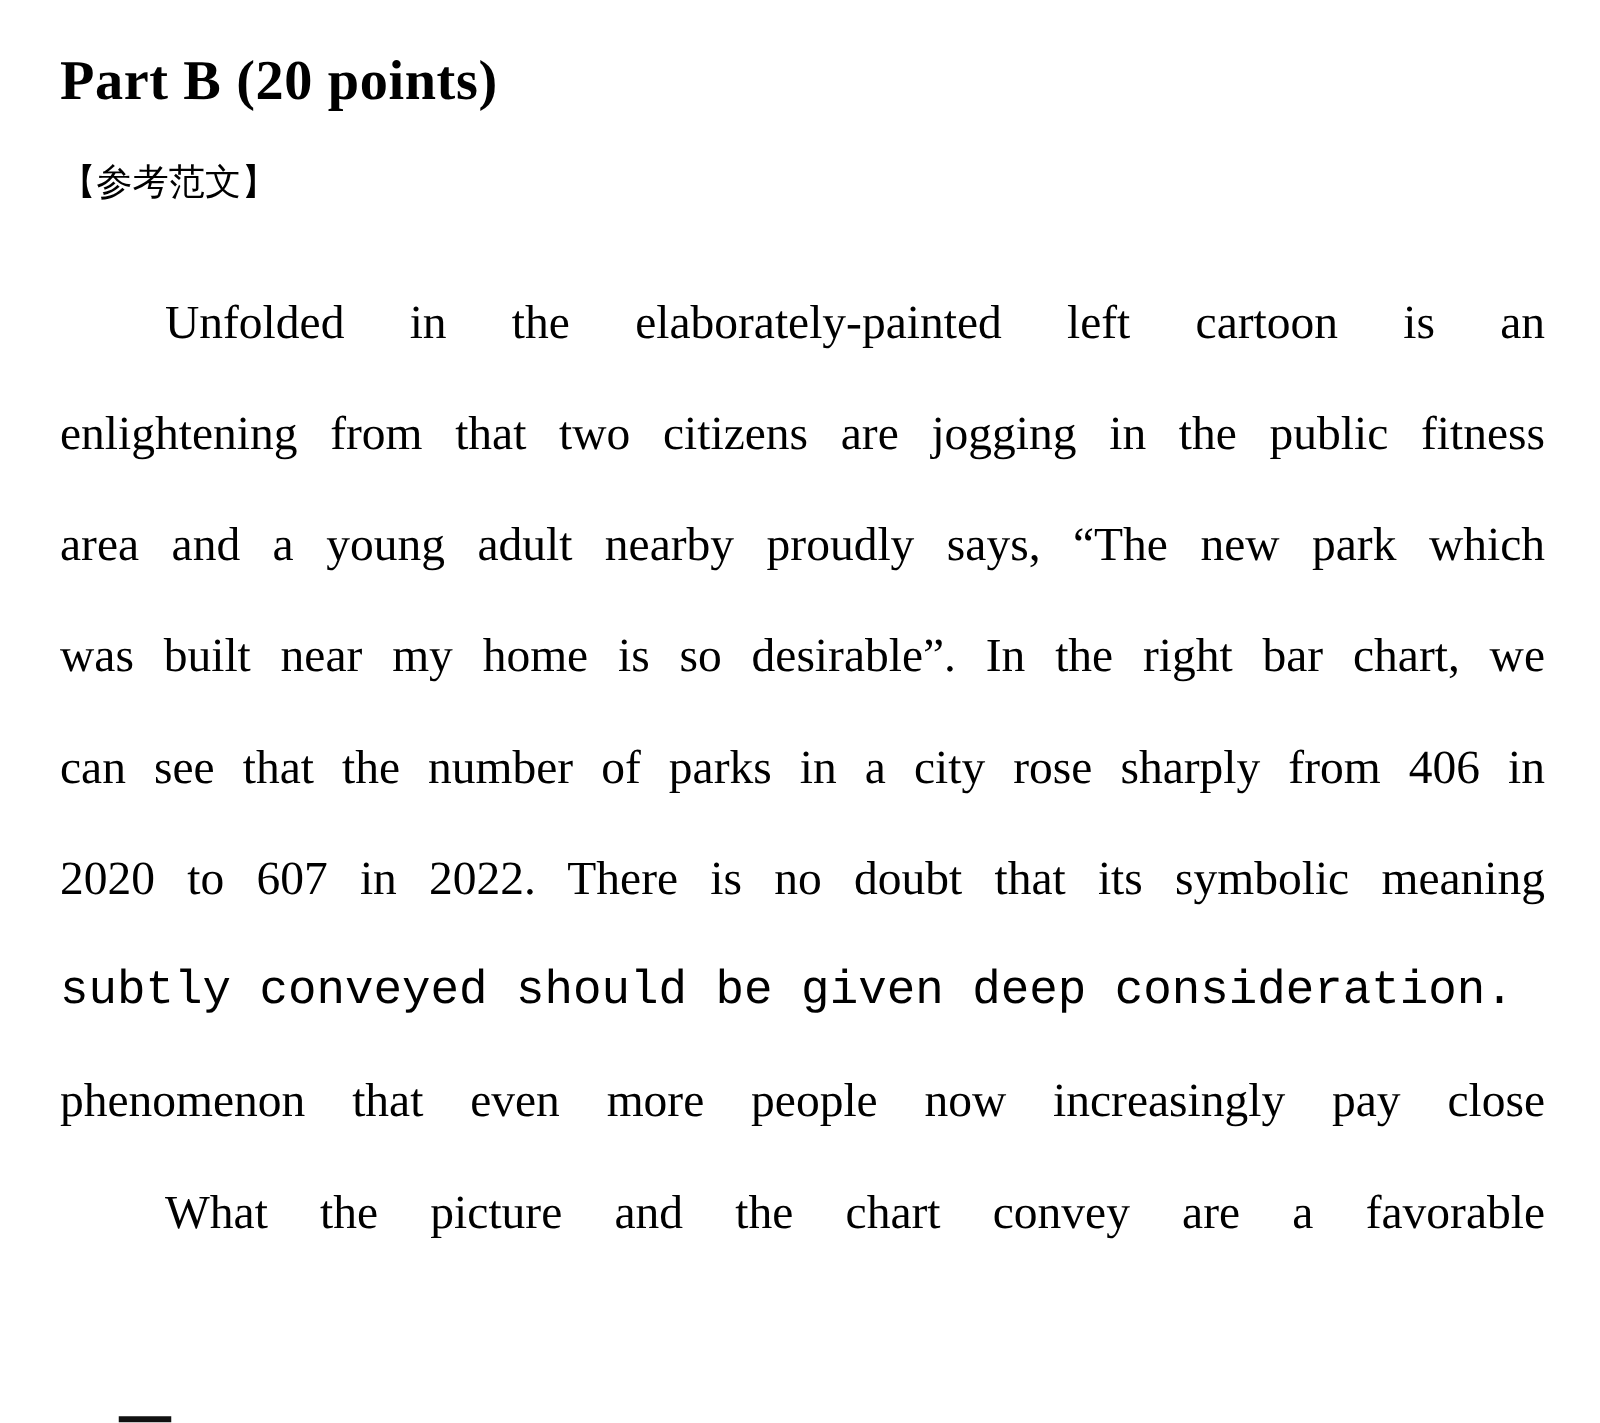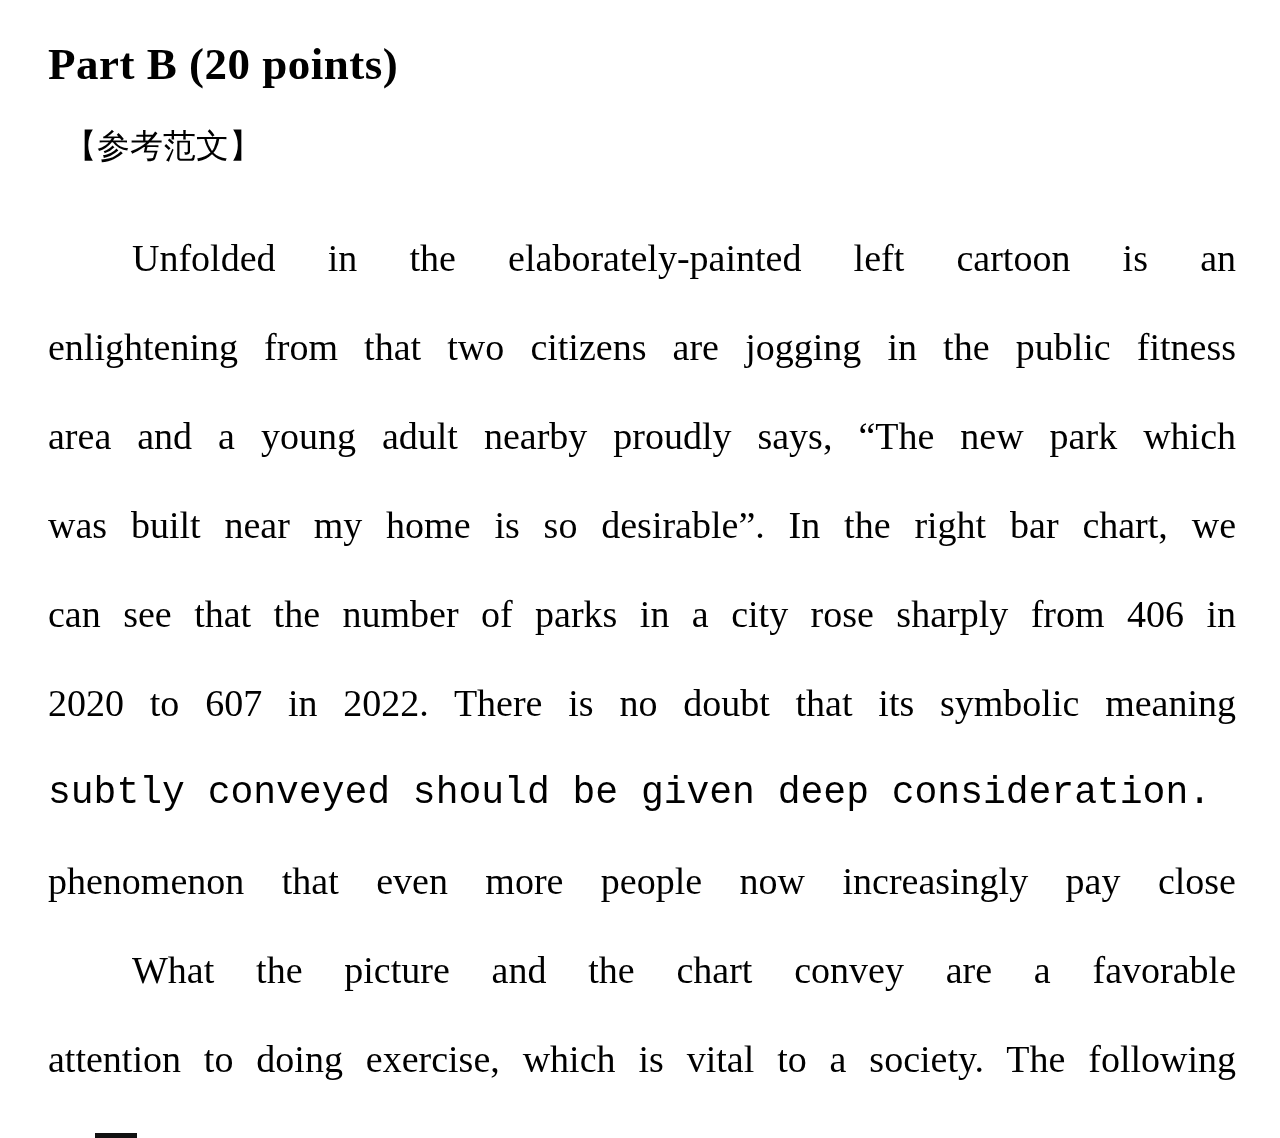--- a/index.html
+++ b/index.html
@@ -23,25 +23,24 @@
   }
   .heading {
     font-size: 45px;
     font-weight: bold;
     line-height: 56px;
     letter-spacing: 0.5px;
     white-space: nowrap;
   }
   .subheading {
     margin-top: 26px;
-    font-size: 33px;
+    font-size: 29px;
     line-height: 56px;
     font-family: "Liberation Serif", "DejaVu Sans", serif;
     white-space: nowrap;
-    margin-left: 16px;
   }
   .essay {
     margin-top: 40px;
   }
   .line {
     font-size: 38px;
     line-height: 89px;
     height: 89px;
     text-align: justify;
     text-align-last: justify;
@@ -82,20 +81,19 @@
       <div class="line">area and a young adult nearby proudly says, “The new park which</div>
       <div class="line">was built near my home is so desirable”. In the right bar chart, we</div>
       <div class="line">can see that the number of parks in a city rose sharply from 406 in</div>
       <div class="line">2020 to 607 in 2022. There is no doubt that its symbolic meaning</div>
       <div class="line para-end">subtly conveyed should be given deep consideration.</div>
     </div>
 
     <div class="paragraph">
       <div class="line">phenomenon that even more people now increasingly pay close</div>
       <div class="line first">What the picture and the chart convey are a favorable</div>
-      <div class="line">attention to doing exercise, which is vital to a society. The following</div>
     </div>
 
   </div>
 
   <div class="clipped-fragment"></div>
 
 </div>
 
 </body></html>

